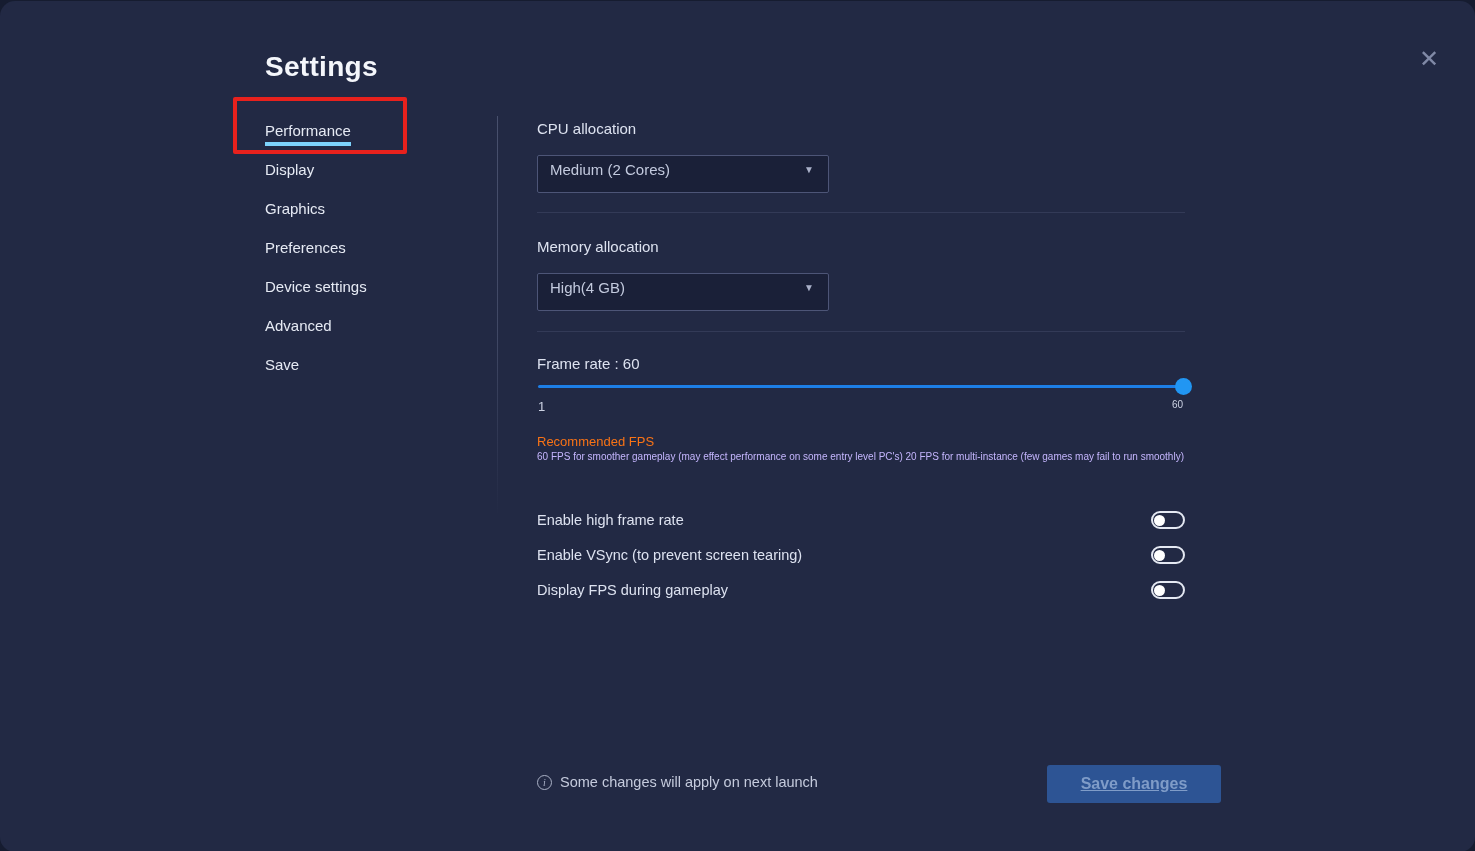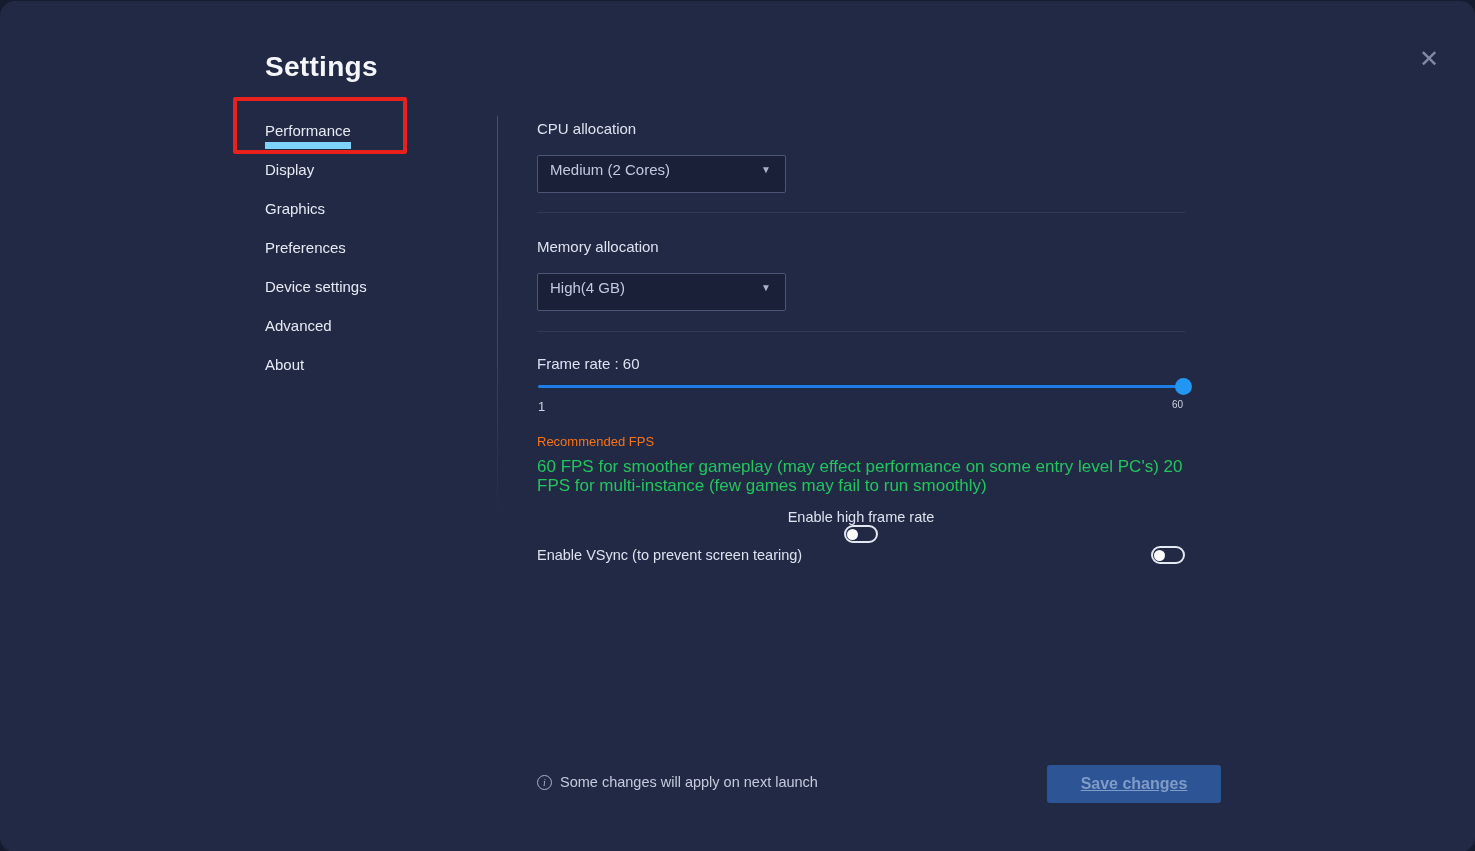--- a/index.html
+++ b/index.html
@@ -47,21 +47,21 @@
   .sidebar-item {
     height: 39px;
     font-size: 15px;
     color: #e6eaf4;
     cursor: pointer;
     display: flex;
     align-items: flex-start;
   }
   .sidebar-item span { padding-bottom: 3px; }
   .sidebar-item.active span {
-    border-bottom: 7px solid #7dd3fc;
+    border-bottom: 4px solid #7dd3fc;
   }
   .red-highlight {
     position: absolute;
     left: 233px; top: 96px;
     width: 174px; height: 57px;
     border: 4px solid #e8211d;
     border-radius: 2px;
     pointer-events: none;
   }
 
@@ -91,21 +91,21 @@
     font-size: 15px;
     color: #dde2f0;
   }
   .lbl-cpu   { top: 119px; }
   .lbl-mem   { top: 237px; }
   .lbl-frame { top: 354px; font-weight: 400; }
 
   .dropdown {
     position: absolute;
     left: 537px;
-    width: 249px; height: 38px;
+    width: 292px; height: 38px;
     background: #1a2038;
     border: 1px solid #4d5577;
     border-radius: 2px;
     display: flex;
     align-items: center;
     justify-content: space-between;
     padding: 0 14px 10px 12px;
     cursor: pointer;
   }
   .dd-cpu { top: 154px; }
@@ -153,37 +153,37 @@
 
   
   .rec-title {
     position: absolute;
     left: 537px; top: 433px;
     font-size: 13px;
     color: #f97316;
   }
   .rec-body {
     position: absolute;
-    left: 537px; top: 456px;
+    left: 537px; top: 446px;
     width: 652px;
-    font-size: 17px;
+    font-size: 10px;
     line-height: 19px;
-    color: #22c55e;
+    color: #c4b5fd;
   }
 
   
   .toggle-row {
     position: absolute;
     left: 537px;
     width: 648px; height: 22px;
     display: flex;
     align-items: center;
     justify-content: space-between;
   }
-  .tr-1 { top: 508px; flex-direction: column; }
+  .tr-1 { top: 508px; }
   .tr-2 { top: 543px; }
   .tr-3 { top: 578px; }
   .toggle-label {
     font-size: 14.5px;
     color: #dde2f0;
   }
   .toggle {
     position: relative;
     width: 34px; height: 18px;
     border: 2px solid #e4e8f2;
@@ -261,21 +261,21 @@
     <li class="sidebar-item">
       <span>Preferences</span>
     </li>
     <li class="sidebar-item">
       <span>Device settings</span>
     </li>
     <li class="sidebar-item">
       <span>Advanced</span>
     </li>
     <li class="sidebar-item">
-      <span>About</span>
+      <span>Save</span>
     </li>
   </ul>
 
   <div class="v-divider"></div>
   <div class="h-divider d1"></div>
   <div class="h-divider d2"></div>
 
   <div class="field-label lbl-cpu">CPU allocation</div>
   <div class="dropdown dd-cpu">
     <span class="dd-value">Medium (2 Cores)</span>
@@ -303,20 +303,26 @@
     <div class="toggle">
       <div class="knob"></div>
     </div>
   </div>
   <div class="toggle-row tr-2">
     <span class="toggle-label">Enable VSync (to prevent screen tearing)</span>
     <div class="toggle">
       <div class="knob"></div>
     </div>
   </div>
+  <div class="toggle-row tr-3">
+    <span class="toggle-label">Display FPS during gameplay</span>
+    <div class="toggle">
+      <div class="knob"></div>
+    </div>
+  </div>
 
   <div class="footer-note">
     <span class="info-icon">i</span>
     <span class="note-text">Some changes will apply on next launch</span>
   </div>
   <button class="save-btn">Save changes</button>
 
 </div>
 
 </body></html>

